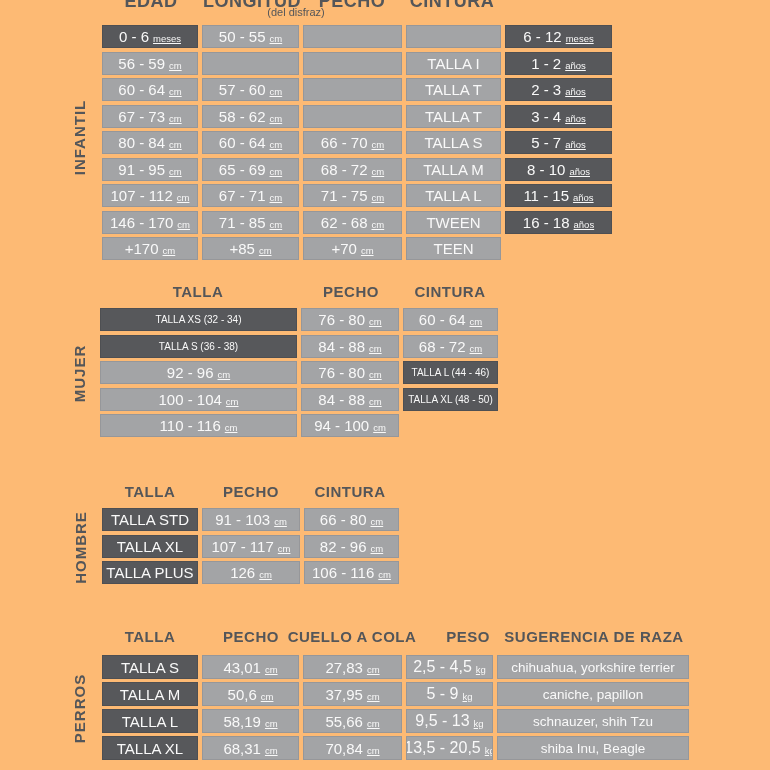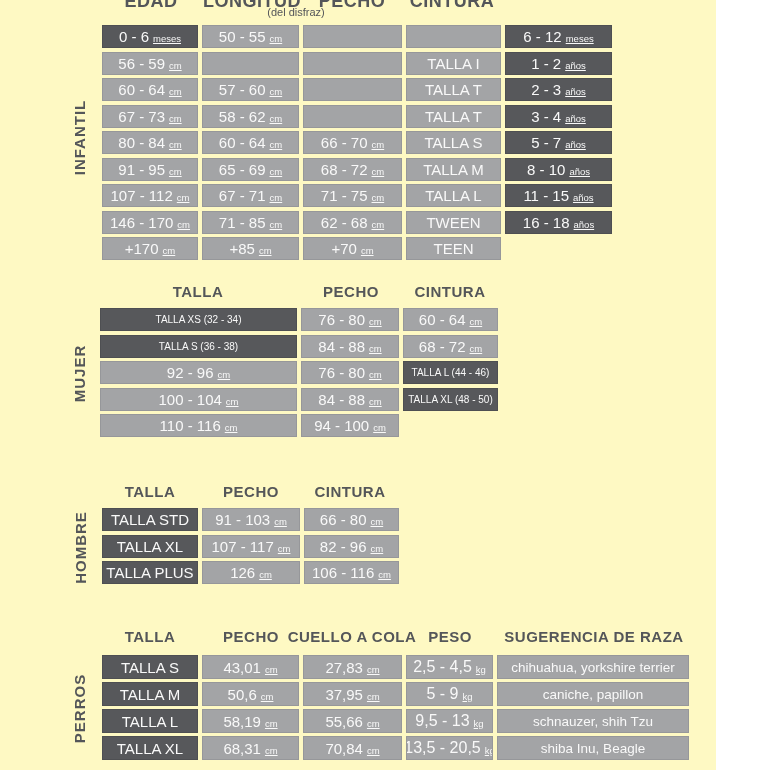--- a/index.html
+++ b/index.html
@@ -1,18 +1,18 @@
 <!DOCTYPE html>
 <html><head>
 <meta charset="utf-8">
 <style>
   html,body{margin:0;padding:0;background:#ffffff;}
   .canvas{
-    position:relative;width:716px;height:770px;overflow:hidden;
-    background:#fef9c3;font-family:"Liberation Sans",sans-serif;
+    position:relative;width:770px;height:770px;overflow:hidden;
+    background:#fdba74;font-family:"Liberation Sans",sans-serif;
   }
   
   .hdr{
     position:absolute;transform:translateX(-50%);
     color:#545659;font-size:18px;font-weight:bold;letter-spacing:.5px;
     white-space:nowrap;
   }
   .hdr.small{font-size:15px;}
   .hdr-sub{
     position:absolute;transform:translateX(-50%);
@@ -309,21 +309,21 @@
       </div>
       <div class="cell" data-name="cell-cintura">
         <span class="v" data-name="cell-value">106 - 116</span>
         <span class="u" data-name="cell-unit">cm</span>
       </div>
     </div>
 
   <div class="hdr small" style="left:150px;top:628px;" data-name="perros-header-talla">TALLA</div>
   <div class="hdr small" style="left:251px;top:628px;" data-name="perros-header-pecho">PECHO</div>
   <div class="hdr small" style="left:352px;top:628px;" data-name="perros-header-cuello-a-cola">CUELLO A COLA</div>
-  <div class="hdr small" style="left:450px;top:628px;" data-name="perros-header-peso">PESO</div>
+  <div class="hdr small" style="left:468px;top:628px;" data-name="perros-header-peso">PESO</div>
   <div class="hdr small" style="left:594px;top:628px;" data-name="perros-header-sugerencia-de-raza">SUGERENCIA DE RAZA</div>
   <div class="vlabel-box" style="left:65px;top:655px;height:106px;" data-name="section-label-perros">
     <span data-name="section-label-perros-text">PERROS</span>
   </div>
   <div class="grid perros" data-name="perros-size-table">
       <div class="cell dark" data-name="cell-talla">
         <span class="v" data-name="cell-value">TALLA S</span>
       </div>
       <div class="cell" data-name="cell-pecho">
         <span class="v" data-name="cell-value">43,01</span>

